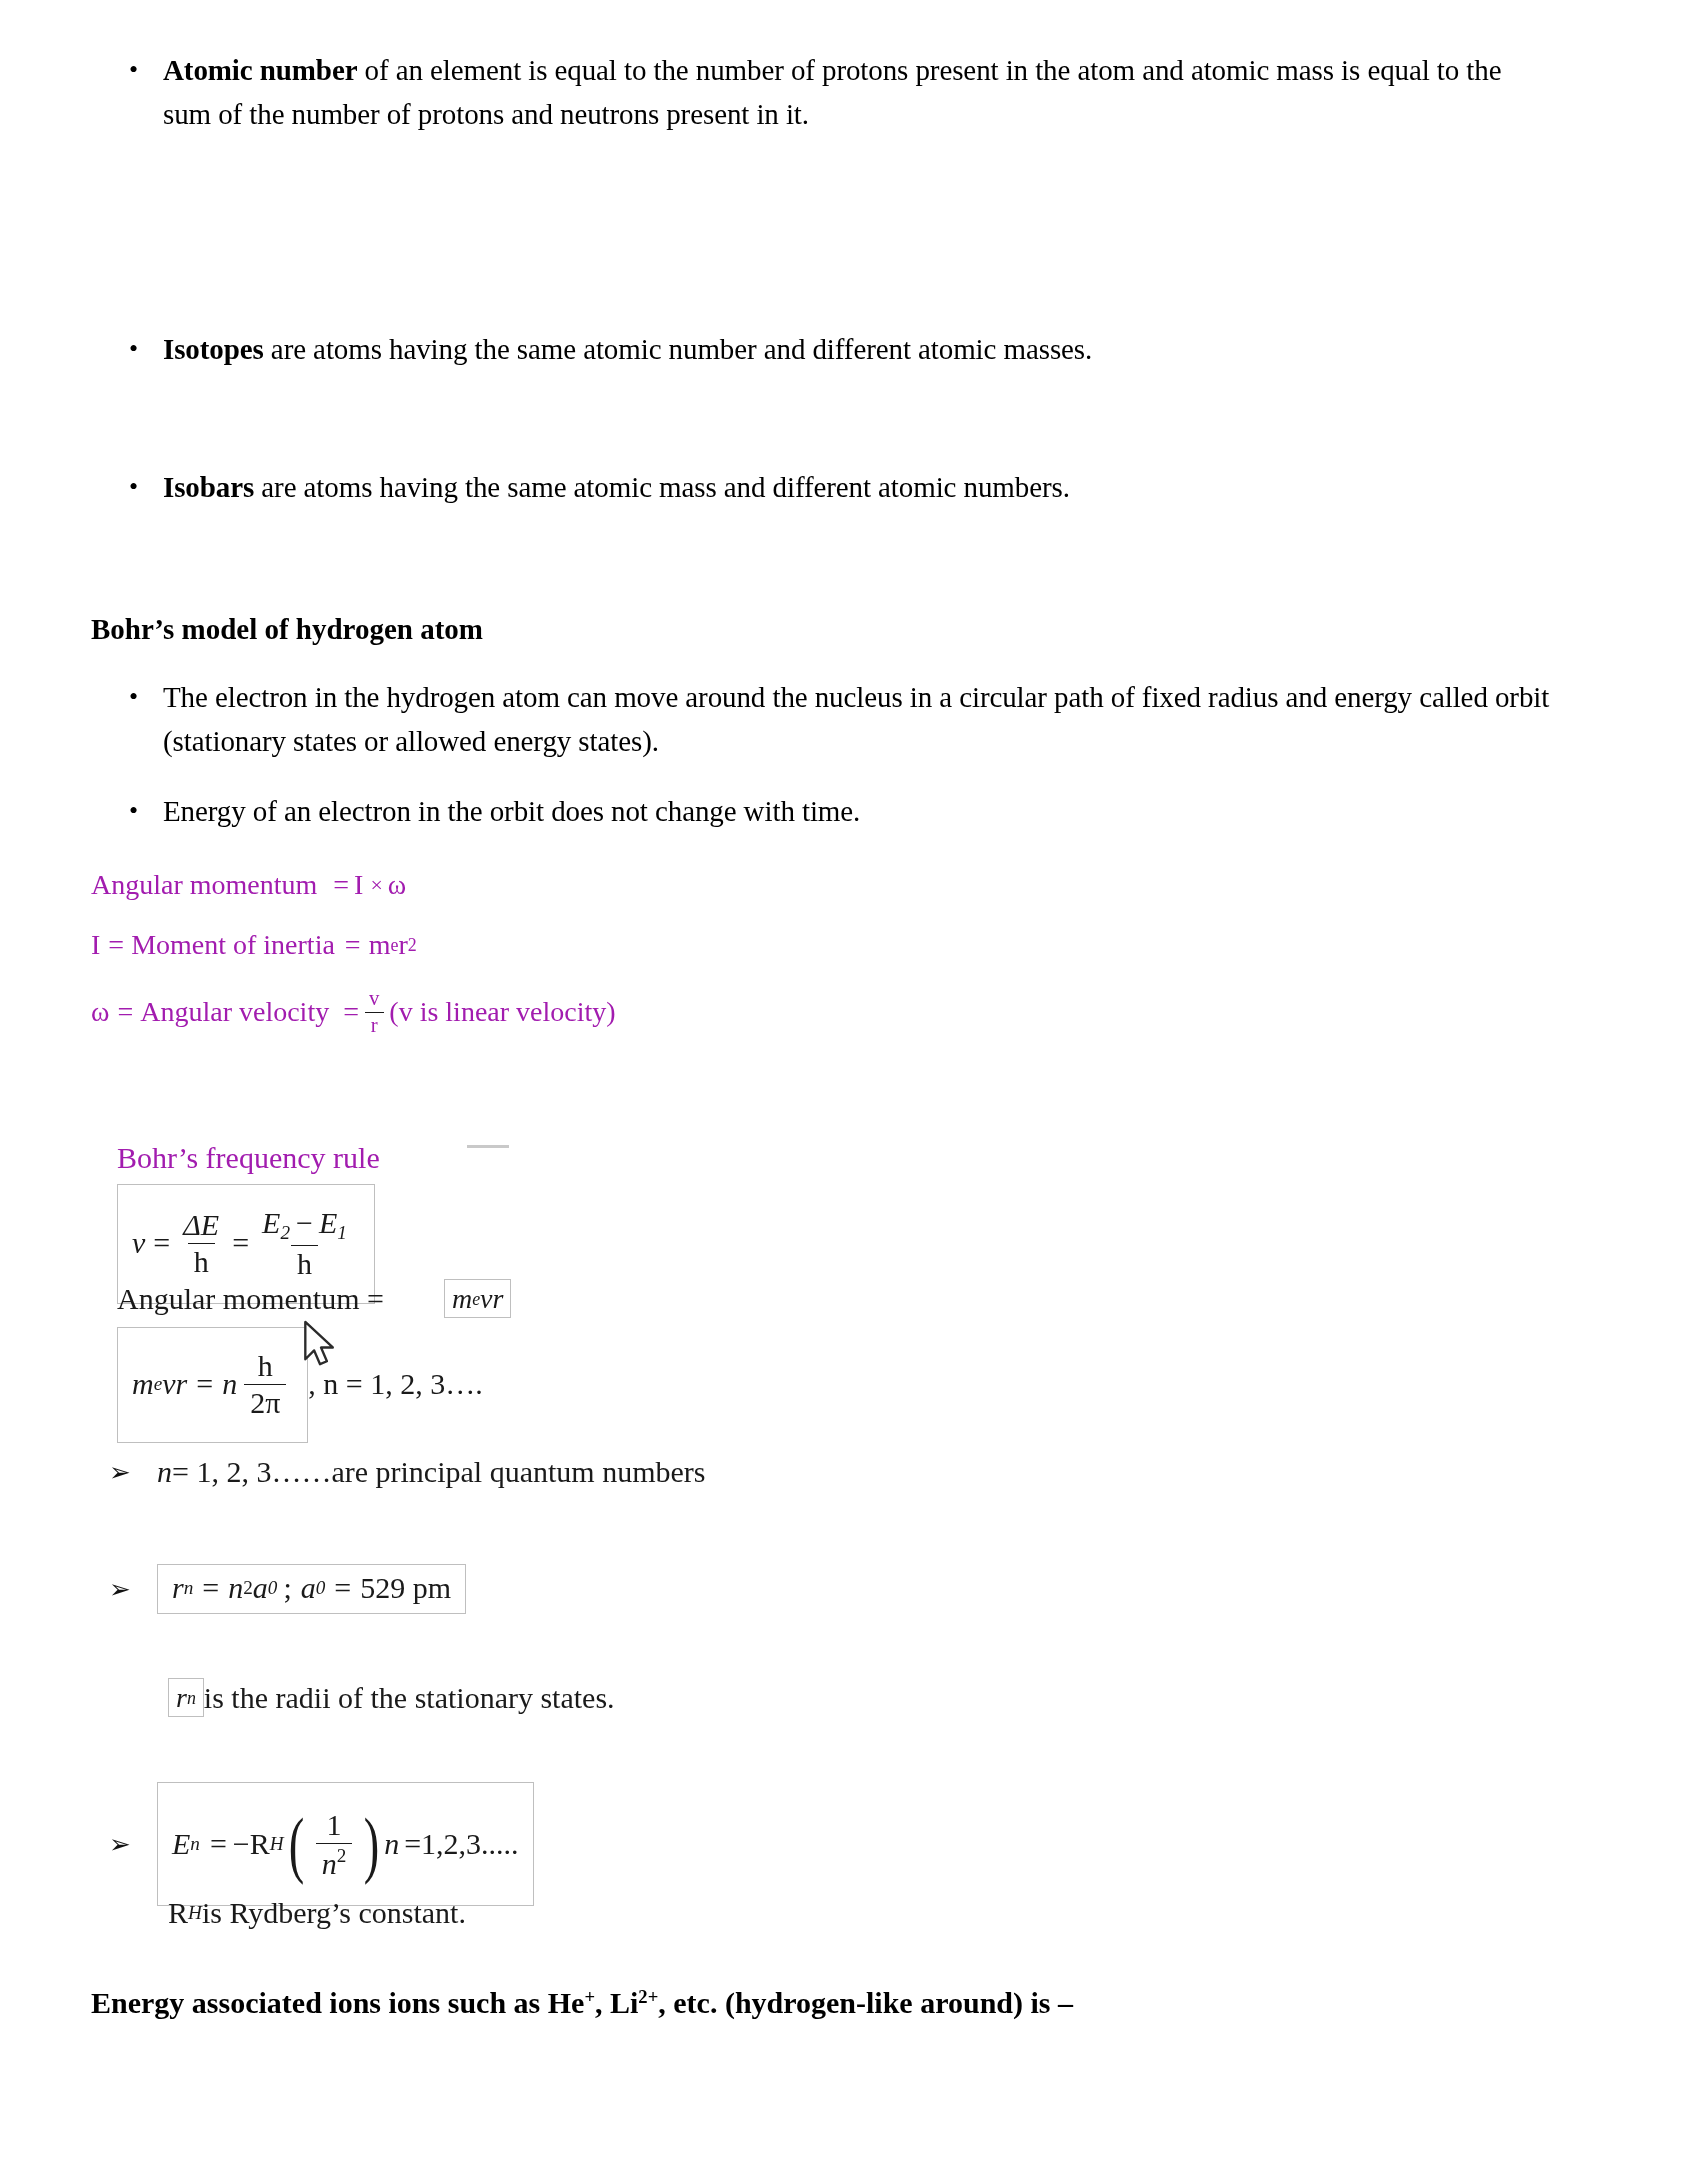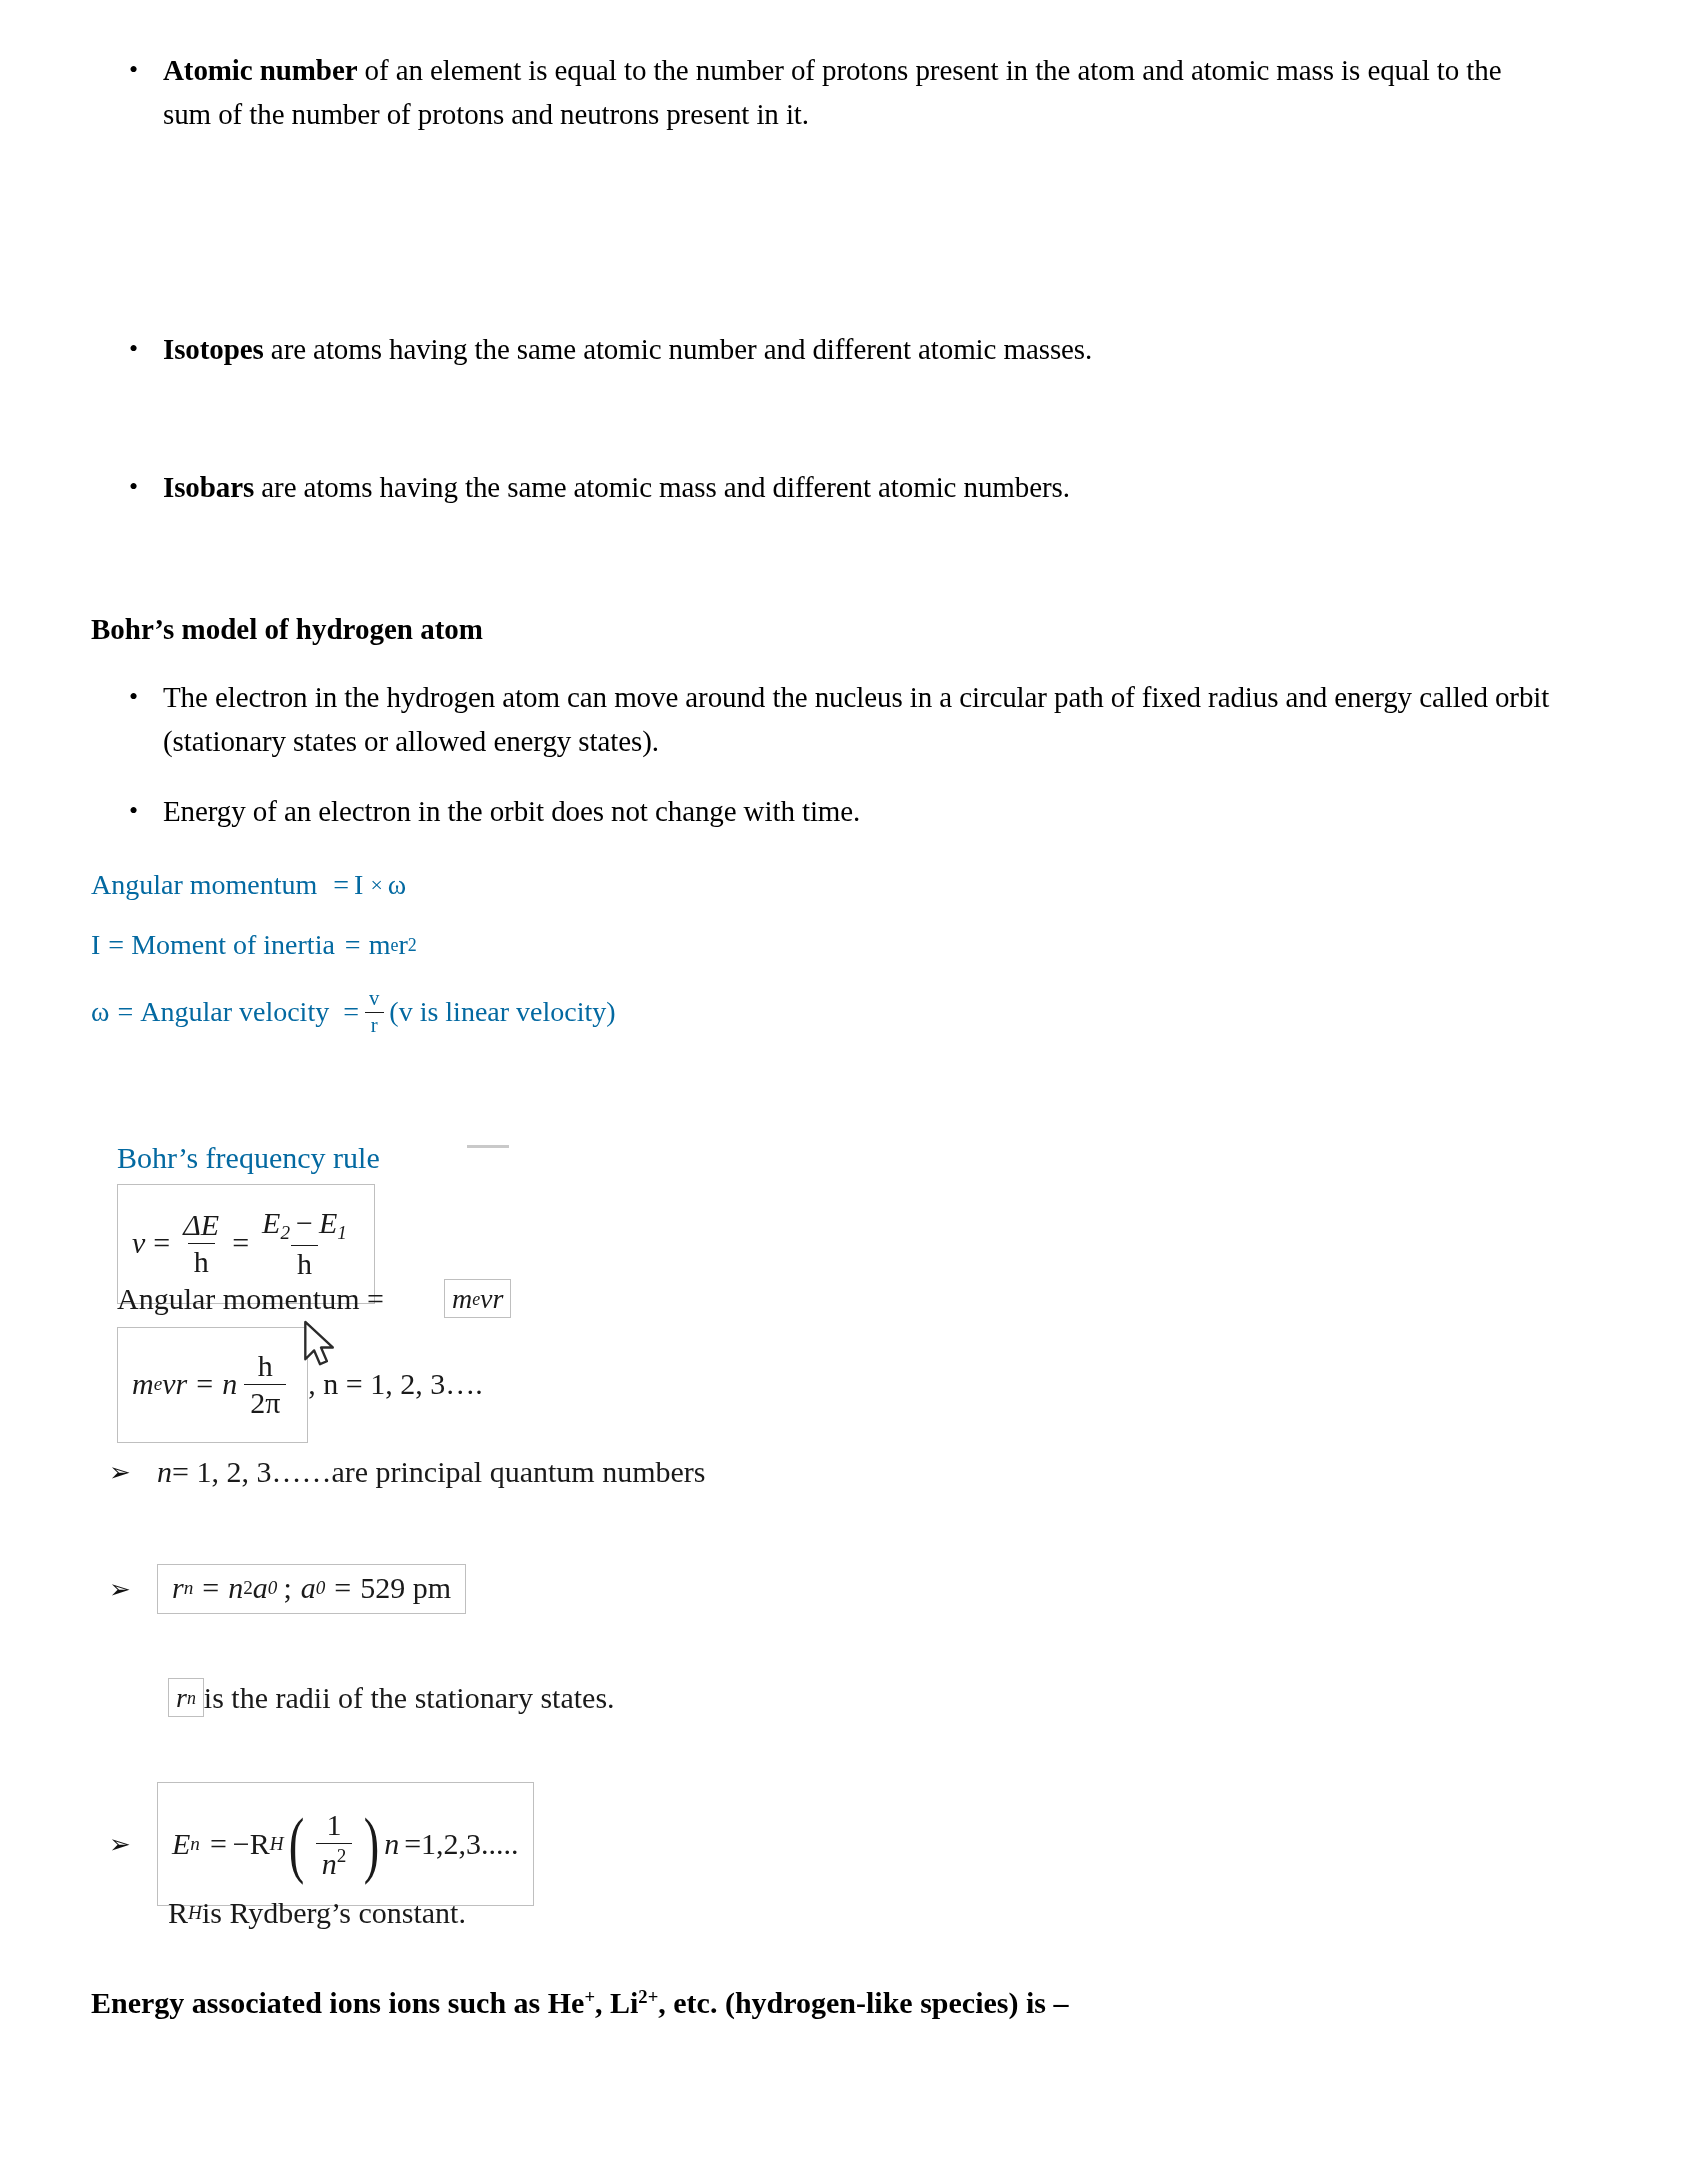--- a/index.html
+++ b/index.html
@@ -116,21 +116,21 @@
     height: 3px;
   }
 
   
   .cursor { position: absolute; pointer-events: none; }
 
   .plain {
     font-size: 29px;
     line-height: 44px;
   }
-  .eqline { font-size: 28px; color: #0369a1; }
+  .eqline { font-size: 28px; color: #a21caf; }
 </style>
 </head>
 <body>
 
 <div class="page">
 
   <div class="block bullet-item" style="left:129px; top:48px; width:1426px;">
     <span class="bullet-marker">•</span>
     <span class="bullet-text">
       <span class="bold">Atomic number</span><span> of an element is equal to the number of protons present in the atom and atomic mass is equal to the sum of the number of protons and neutrons present in it.</span>
@@ -335,17 +335,17 @@
     </span>
   </div>
 
   <div class="block eq" style="left:168px; top:1896px; font-size:30px;">
     <span class="up">R</span>
       <span class="sub">H</span>
       <span> is Rydberg’s constant.</span>
   </div>
 
   <div class="block plain" style="left:91px; top:1975px; font-weight:bold; font-size:30px;">
-    <span>Energy associated ions ions such as He</span><span class="sup" style="font-size:0.62em;vertical-align:0.55em;">+</span><span>, Li</span><span class="sup" style="font-size:0.62em;vertical-align:0.55em;">2+</span><span>, etc. (hydrogen-like species) is –</span>
+    <span>Energy associated ions ions such as He</span><span class="sup" style="font-size:0.62em;vertical-align:0.55em;">+</span><span>, Li</span><span class="sup" style="font-size:0.62em;vertical-align:0.55em;">2+</span><span>, etc. (hydrogen-like around) is –</span>
   </div>
 
 </div>
 
 
 </body></html>

